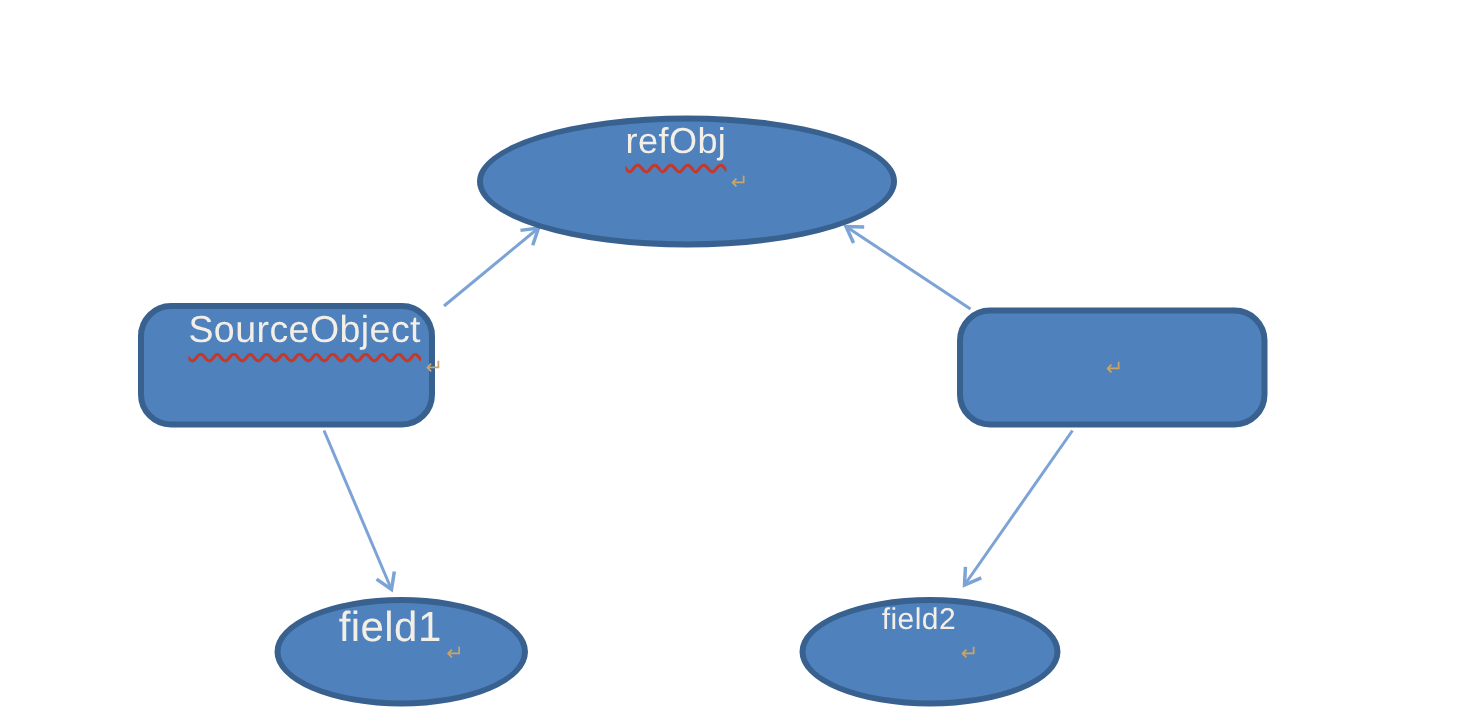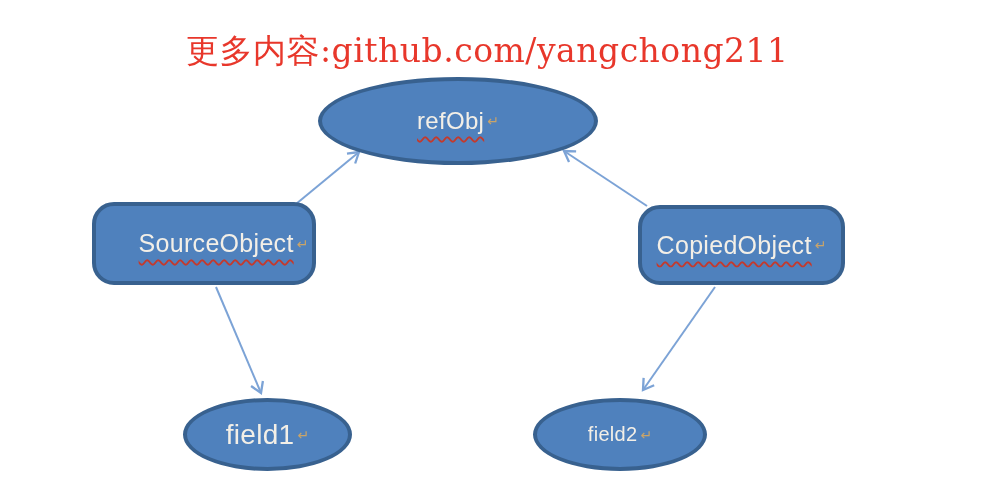--- a/index.html
+++ b/index.html
@@ -37,21 +37,20 @@
     fill: none;
   }
 
   
   .node {
     position: absolute;
     box-sizing: border-box;
     background: #4f81bd;
     border: 4px solid #38618f;
     display: flex;
-    align-items: center;
     justify-content: center;
     color: #f3efe7;
   }
   .node .label {
     font-size: 25px;
     letter-spacing: 0.3px;
     white-space: nowrap;
   }
   .node .label.wavy {
     text-decoration-line: underline;
@@ -65,33 +64,32 @@
     color: #c9a469;
     margin-left: 3px;
     align-self: center;
   }
 
   .ellipse { border-radius: 50%; }
   .rounded  { border-radius: 22px; }
 
   .n-refobj  { left: 318px; top: 77px;  width: 280px; height: 88px; }
   .n-refobj .label { font-size: 24px; }
-  .n-source  { left: 92px;  top: 202px; width: 224px; height: 83px; padding-left: 39px; }
+  .n-source  { left: 92px;  top: 202px; width: 198px; height: 83px; padding-left: 39px; }
   .n-copied  { left: 638px; top: 205px; width: 207px; height: 80px; }
   .n-field1  { left: 183px; top: 398px; width: 169px; height: 73px; }
   .n-field1 .label { font-size: 28px; }
   .n-field2  { left: 533px; top: 398px; width: 174px; height: 73px; }
   .n-field2 .label { font-size: 20px; }
 </style>
 </head>
 <body>
 
 <div class="stage">
 
-  <div class="header">更多内容:github.com/yangchong211</div>
 
   <svg class="edges" viewBox="0 0 981 483" xmlns="http://www.w3.org/2000/svg">
     <defs>
       <marker id="openArrow" viewBox="0 0 14 14" refX="11" refY="7" markerWidth="18" markerHeight="18" markerUnits="userSpaceOnUse" orient="auto-start-reverse">
         <path d="M3,2 L11,7 L3,12" fill="none" stroke="#7ca3d6" stroke-width="1.8"></path>
       </marker>
     </defs>
     <path class="edge" d="M296,204 L359,152" marker-end="url(#openArrow)"></path>
     <path class="edge" d="M647,206 L564,151" marker-end="url(#openArrow)"></path>
     <path class="edge" d="M216,287 L261,393" marker-end="url(#openArrow)"></path>
@@ -102,21 +100,20 @@
     <span class="label wavy">refObj</span>
     <span class="ret">↵</span>
   </div>
 
   <div class="node rounded n-source">
     <span class="label wavy">SourceObject</span>
     <span class="ret">↵</span>
   </div>
 
   <div class="node rounded n-copied">
-    <span class="label wavy">CopiedObject</span>
     <span class="ret">↵</span>
   </div>
 
   <div class="node ellipse n-field1">
     <span class="label">field1</span>
     <span class="ret">↵</span>
   </div>
 
   <div class="node ellipse n-field2">
     <span class="label">field2</span>

